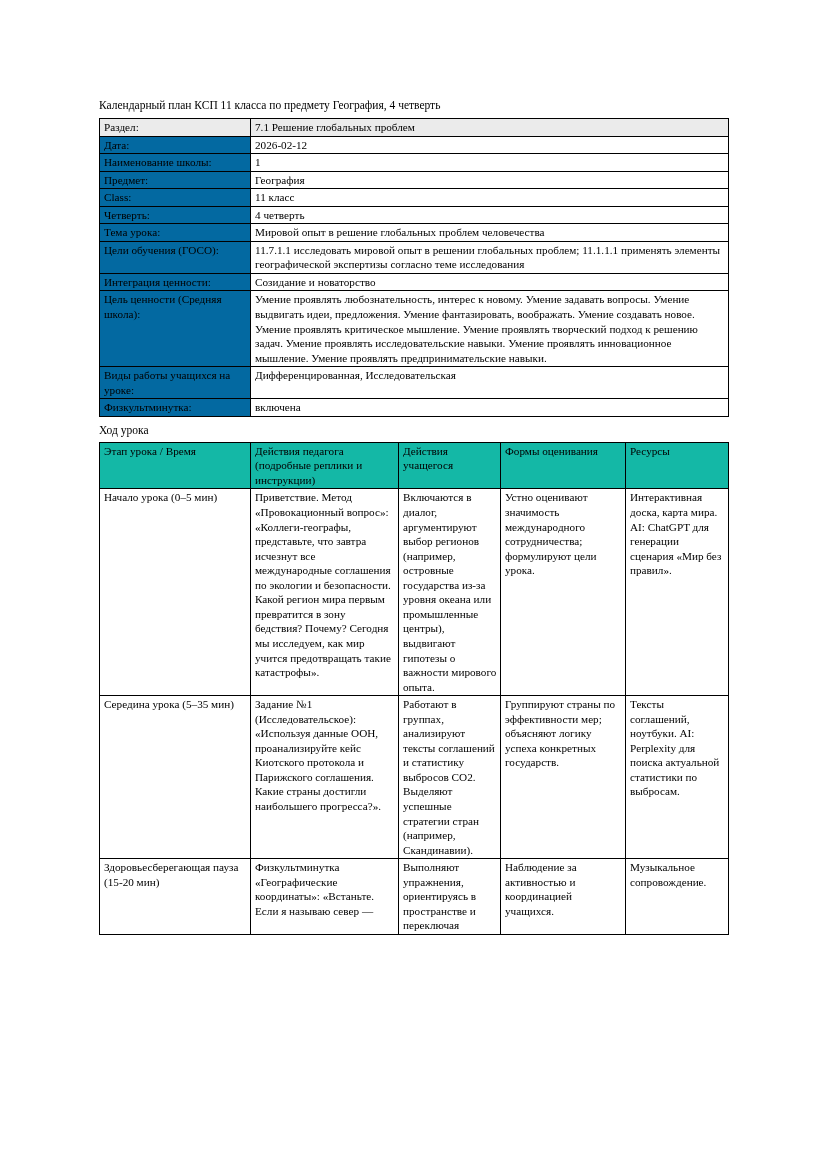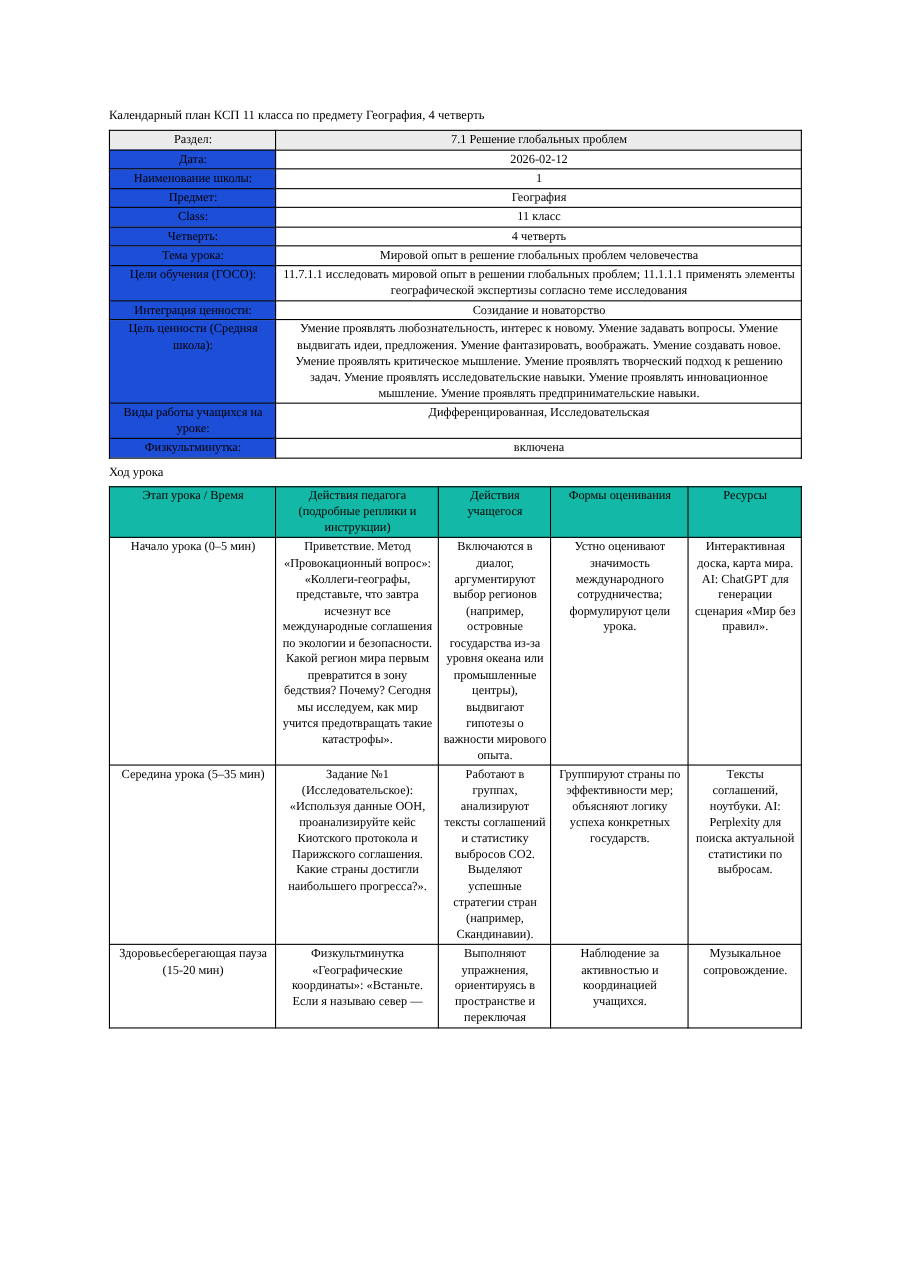--- a/index.html
+++ b/index.html
@@ -34,29 +34,29 @@
     width: 629px;
     margin: 0;
   }
   table td, table th {
     border: 1px solid #000000;
     vertical-align: top;
     padding: 1px 3px 1px 4px;
     font-size: 11.2px;
     line-height: 14.55px;
     font-weight: normal;
-    text-align: center;
+    text-align: left;
     word-wrap: break-word;
     overflow-wrap: break-word;
   }
   
   .info-table col.c-label { width: 151px; }
   .info-table col.c-value { width: 478px; }
   .info-table td.label {
-    background: #1d4ed8;
+    background: #0369a1;
   }
   .info-table tr.shaded td {
     background: #ebebeb;
   }
   .section-heading {
     font-size: 11.5px;
     line-height: 14px;
     margin: 6px 0 5px 0;
     font-family: Liberation Serif, serif;
   }

